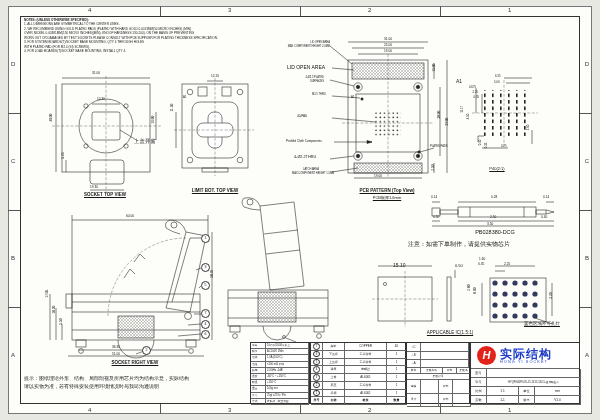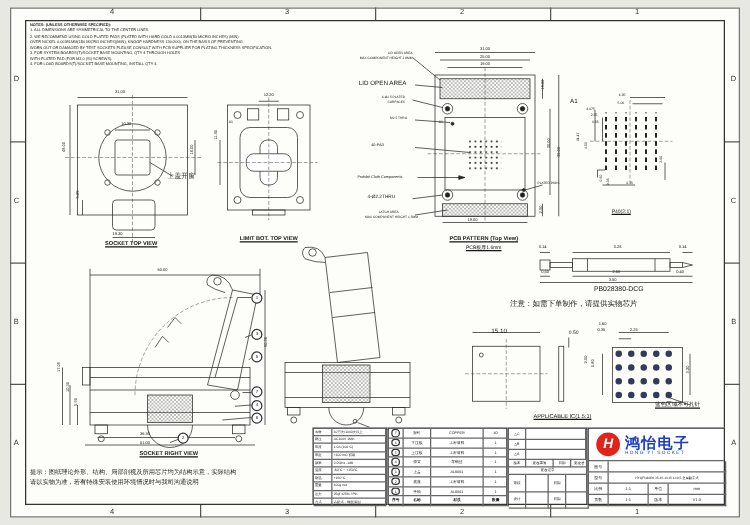--- a/index.html
+++ b/index.html
@@ -569,21 +569,21 @@
       <span></span>
       <span>日期</span>
       <span></span>
     </div>
   </div>
 
   <div class="tbl tb">
     <div class="logo">
       <span class="logoCircle">H</span>
       <span class="logoTxt">
-        <span class="logoCn" style="display:block">鸿怡电子</span>
+        <span class="logoCn" style="display:block">实际结构</span>
         <span class="logoEn" style="display:block">HONG YI SOCKET</span>
       </span>
     </div>
     <div class="trow">
       <span>图号</span>
       <span class="wide"></span>
     </div>
     <div class="trow">
       <span>型号</span>
       <span class="wide tiny">HYQFN40P0.35-15.1X15.1X0.5-金属翻盖式</span>

